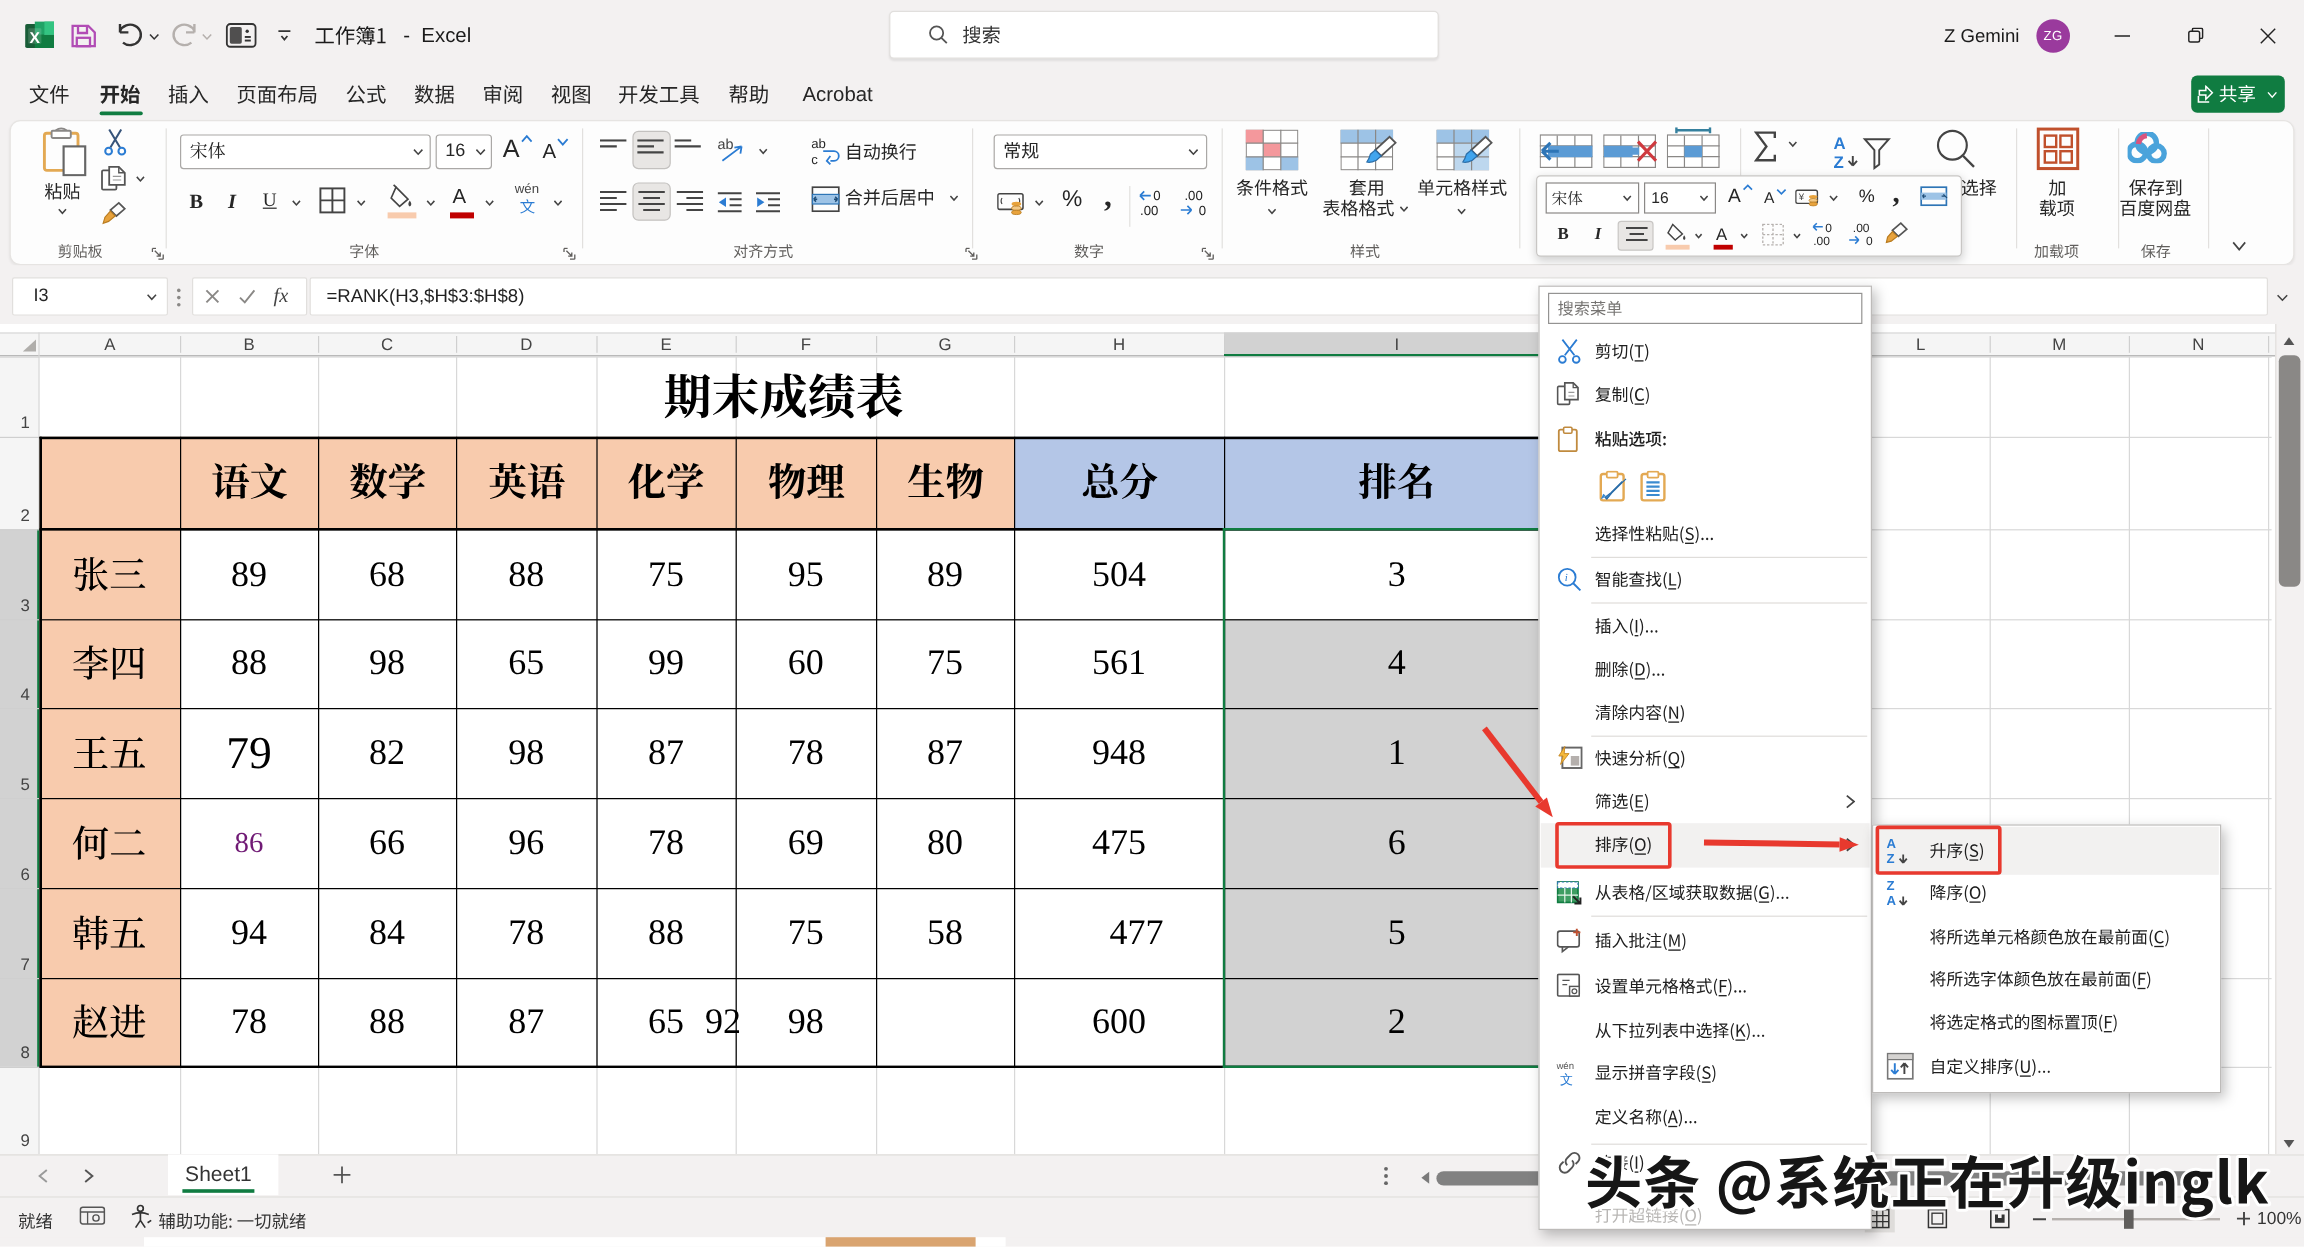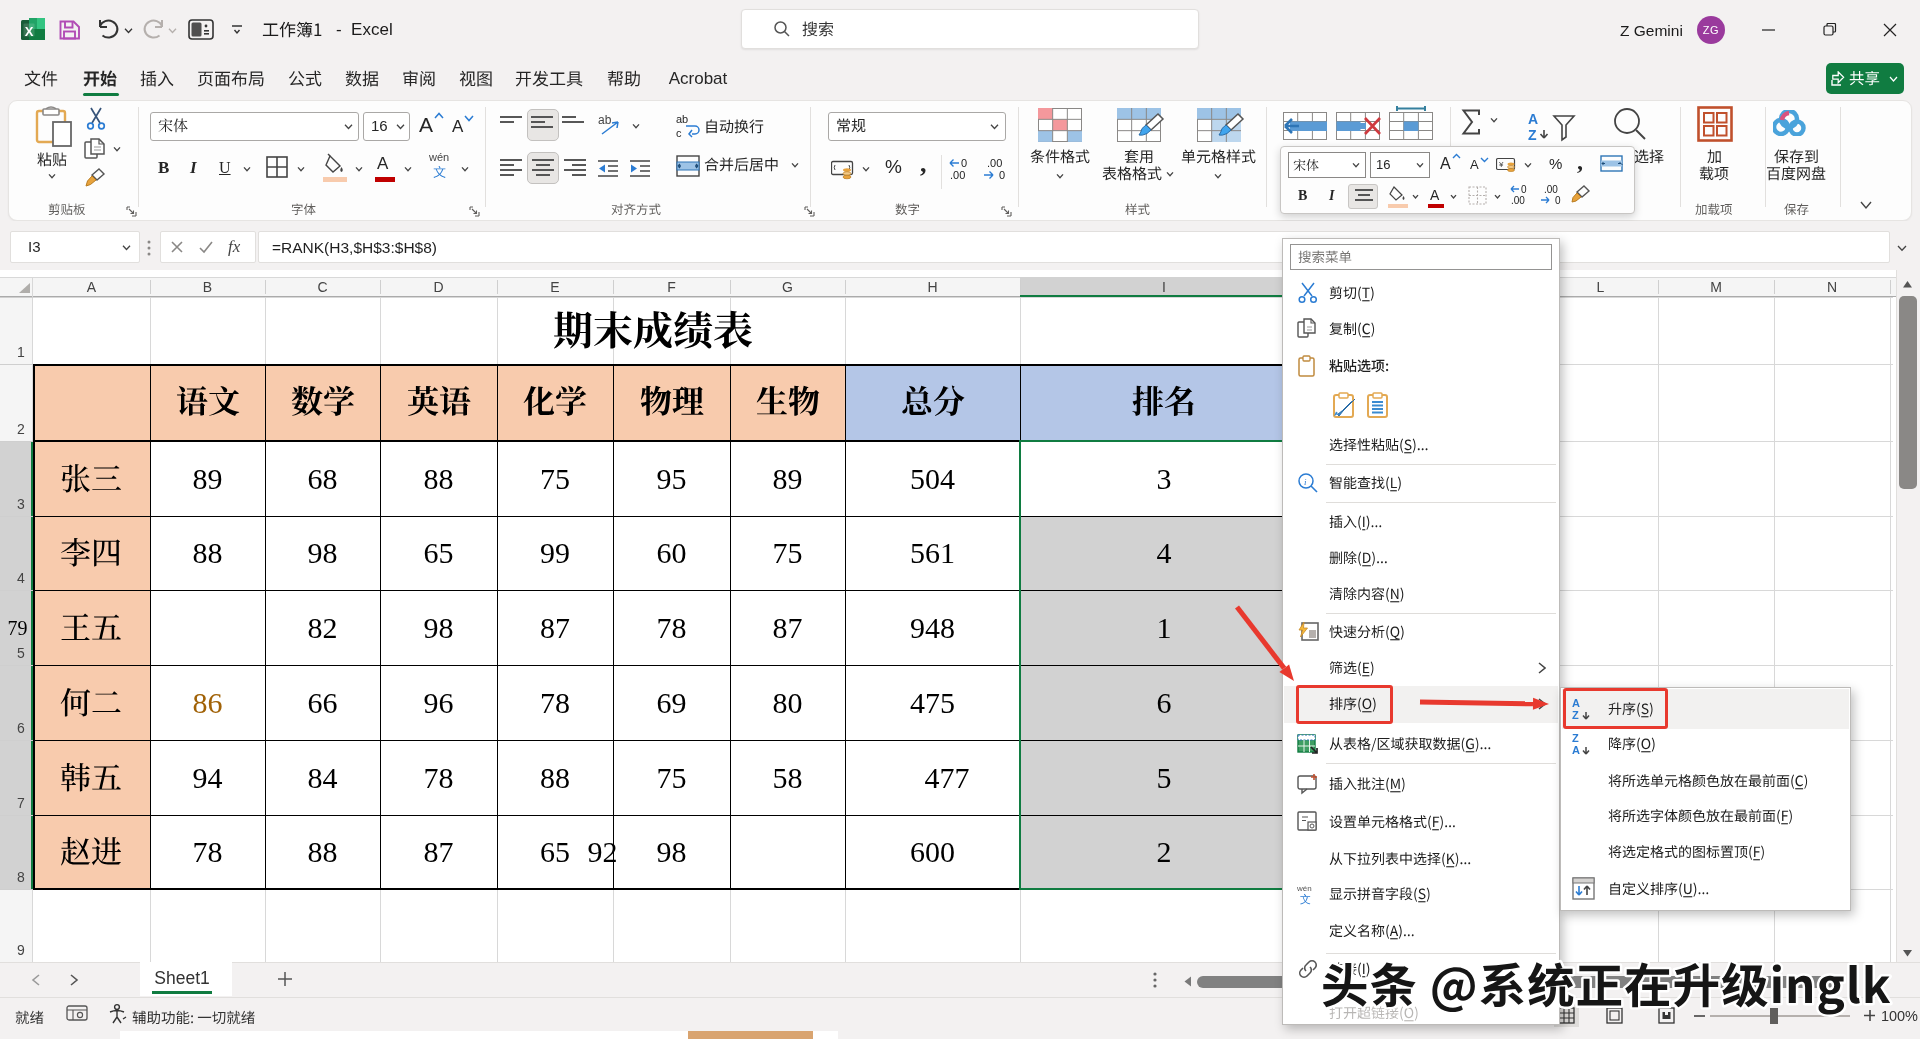--- a/index.html
+++ b/index.html
@@ -702,22 +702,22 @@
       <path d="M10.2 -22.5 10.4 -21.6H24.4V-1.1C24.4 -0.6 24.2 -0.3 23.6 -0.3C22.8 -0.3 18.9 -0.6 18.9 -0.6V-0.2C20.7 0.1 21.5 0.3 22.1 0.7C22.6 1.1 22.8 1.8 22.9 2.5C26.5 2.2 27 0.9 27 -1V-21.6H29.4C29.8 -21.6 30.1 -21.7 30.2 -22.1C29 -23.2 27.1 -24.7 27.1 -24.7L25.4 -22.5ZM11.2 -16.8V-4.3H11.6C12.6 -4.3 13.5 -4.8 13.5 -5.1V-7H18.2V-4.9H18.6C19.3 -4.9 20.5 -5.3 20.6 -5.5V-15.4C21.2 -15.6 21.8 -15.8 21.9 -16.1L19.2 -18.2L17.9 -16.8H13.7L11.2 -17.9ZM13.5 -7.9V-15.9H18.2V-7.9ZM7.6 -26.1C6.1 -20.1 3.3 -14.2 0.7 -10.4L1.1 -10.1C2.4 -11.3 3.7 -12.8 4.9 -14.4V2.5H5.4C6.4 2.5 7.4 1.9 7.4 1.7V-16.5C8 -16.6 8.3 -16.8 8.4 -17.1L7 -17.6C8.2 -19.7 9.2 -21.9 10.1 -24.3C10.8 -24.3 11.2 -24.6 11.3 -24.9ZM32.5 -2.9 32.7 -2H59.8C60.3 -2 60.6 -2.2 60.7 -2.5C59.3 -3.8 57.1 -5.5 57.1 -5.5L55.2 -2.9ZM35.4 -20.3 35.6 -19.4H56.8C57.2 -19.4 57.5 -19.5 57.6 -19.8C56.3 -21 54.1 -22.7 54.1 -22.7L52.3 -20.3Z" fill="#000"></path>
     </svg>
 <svg class="ct" style="left:60.0px;top:788.5px">
       <path d="M12.5 -23.7 11 -21.8H9.2V-25C9.9 -25 10.2 -25.3 10.2 -25.7L6.9 -26.1V-21.8H1.2L1.4 -20.9H6.9V-17.9H4.7L2.5 -18.9V-7.4H2.8C3.7 -7.4 4.6 -7.9 4.6 -8.1V-8.8H6.9V-4.8H1.2L1.4 -3.9H6.9V2.5H7.3C8.5 2.5 9.2 2 9.2 1.8V-3.9H15.3C15.7 -3.9 16 -4.1 16.1 -4.4C15 -5.4 13.3 -6.8 13.3 -6.8L11.7 -4.8H9.2V-8.8H11.6V-7.7H12C12.7 -7.7 13.8 -8.3 13.8 -8.5V-16.8C14.3 -16.9 14.6 -17.1 14.8 -17.3L12.5 -19L11.4 -17.9H9.2V-20.9H14.4C14.8 -20.9 15.1 -21.1 15.2 -21.4C14.1 -22.4 12.5 -23.7 12.5 -23.7ZM11.6 -17V-13.8H4.6V-17ZM11.6 -9.7H4.6V-12.8H11.6ZM26.8 -22.9 25.3 -20.8H22.3V-24.7C23.1 -24.8 23.4 -25.1 23.5 -25.6L19.9 -25.9V-20.8H15L15.2 -19.9H19.9V-15.7H15.3L15.6 -14.8H19.9V-10.7H14.4L14.7 -9.8H19.9V2.5H20.4C21.3 2.5 22.3 1.9 22.3 1.6V-9.8H26.5C26.4 -6.5 26.3 -4.9 25.9 -4.5C25.7 -4.3 25.5 -4.2 25.1 -4.2C24.6 -4.2 23.3 -4.3 22.5 -4.4V-3.9C23.3 -3.8 24 -3.6 24.3 -3.3C24.7 -2.9 24.7 -2.4 24.7 -1.8C25.9 -1.8 26.8 -2 27.5 -2.5C28.5 -3.3 28.7 -5.1 28.8 -9.5C29.4 -9.6 29.8 -9.8 30 -10L27.5 -12L26.2 -10.7H22.3V-14.8H28.1C28.5 -14.8 28.9 -14.9 28.9 -15.3C27.9 -16.2 26.1 -17.6 26.1 -17.6L24.6 -15.7H22.3V-19.9H29C29.4 -19.9 29.7 -20.1 29.8 -20.4C28.7 -21.5 26.8 -22.9 26.8 -22.9ZM35.4 -13.2 35.7 -12.2H41.9C41 -7.9 40 -3.5 39.2 -0.3H32.1L32.4 0.6H60.1C60.6 0.6 60.9 0.4 61 0.1C59.8 -1.1 57.8 -2.7 57.8 -2.7L56.1 -0.3H54.2V-11.8C54.9 -12 55.3 -12.2 55.5 -12.5L52.8 -14.6L51.4 -13.2H44.7C45.4 -16.2 46 -19.1 46.4 -21.5H58.3C58.7 -21.5 59 -21.6 59.1 -22C57.9 -23.1 56 -24.6 56 -24.6L54.2 -22.4H34L34.3 -21.5H43.8C43.4 -19.1 42.8 -16.2 42.1 -13.2ZM41.8 -0.3C42.6 -3.5 43.6 -7.9 44.5 -12.2H51.7V-0.3Z" fill="#000"></path>
     </svg>
 <svg class="ct" style="left:60.0px;top:863.0px">
       <path d="M13.9 -11.3 12.5 -9.4H10.7V-12.5C11.4 -12.6 11.6 -12.9 11.7 -13.2L8.3 -13.6V-2.4C7 -3.2 6 -4.4 5.2 -6.2C5.5 -7.8 5.6 -9.5 5.7 -11C6.4 -11 6.7 -11.3 6.8 -11.8L3.4 -12.3C3.5 -7.5 3 -1.5 1 2.2L1.4 2.5C3.3 0.5 4.3 -2.2 5 -5.1C7.2 0.4 10.7 1.6 17.3 1.6C20 1.6 26.1 1.6 28.6 1.6C28.7 0.6 29.2 -0.2 30.2 -0.4V-0.8C27.2 -0.7 20.3 -0.7 17.4 -0.7C14.7 -0.7 12.5 -0.8 10.7 -1.3V-8.5H15.7C16.1 -8.5 16.4 -8.7 16.5 -9C15.5 -10 13.9 -11.3 13.9 -11.3ZM29 -23.4 25.3 -24.5C24.7 -22 23.9 -19.3 22.8 -16.6C21.1 -18.8 18.9 -21.1 16.1 -23.6L15.7 -23.2C18.3 -20.8 20.3 -17.6 21.9 -14.5C20.1 -10.4 17.5 -6.5 14.3 -3.5L14.6 -3.2C18.2 -5.6 20.9 -8.9 23 -12.3C24.4 -9.3 25.4 -6.5 26.2 -4.3C28.4 -2.6 29 -7.5 24.3 -14.5C25.9 -17.4 27 -20.2 27.8 -22.9C28.6 -22.8 28.9 -23.1 29 -23.4ZM11.2 -25.8 7.7 -26.2V-20.7H2.7L2.9 -19.8H7.7V-15.2H1.4L1.6 -14.3H16.4C16.8 -14.3 17.1 -14.4 17.2 -14.8C16.2 -15.7 14.5 -17.1 14.5 -17.1L13 -15.2H10.1V-19.8H15.1C15.6 -19.8 15.8 -20 15.9 -20.3C14.9 -21.2 13.3 -22.5 13.3 -22.5L11.9 -20.7H10.1V-25C10.8 -25.1 11.2 -25.4 11.2 -25.8ZM34.1 -25.5 33.8 -25.3C35.2 -23.6 36.9 -20.9 37.4 -18.8C40 -17 41.9 -22.2 34.1 -25.5ZM57.4 -21.5 56 -19.4H54.8V-24.7C55.6 -24.9 55.9 -25.1 56 -25.6L52.5 -25.9V-19.4H47.6V-24.8C48.3 -24.9 48.6 -25.2 48.7 -25.6L45.2 -26V-19.4H41.3L41.5 -18.5H45.2V-13.6L45.2 -12H40.3L40.5 -11H45.1C44.9 -7.6 44 -4.8 41.7 -2.4L42.1 -2.1C45.6 -4.4 47 -7.3 47.4 -11H52.5V-1.6H52.9C53.8 -1.6 54.8 -2.1 54.8 -2.4V-11H60.4C60.8 -11 61.1 -11.2 61.2 -11.5C60.1 -12.6 58.4 -14 58.4 -14L56.9 -12H54.8V-18.5H59.4C59.8 -18.5 60.1 -18.7 60.2 -19C59.1 -20.1 57.4 -21.5 57.4 -21.5ZM47.5 -12 47.6 -13.6V-18.5H52.5V-12ZM36.5 -4.1C35.1 -3.1 33.2 -1.5 31.8 -0.6L33.8 2.2C34 2 34.1 1.8 34 1.5C35.1 -0.1 36.8 -2.4 37.6 -3.4C37.9 -3.8 38.2 -3.9 38.6 -3.4C41 0.7 43.6 1.6 50.3 1.6C53.5 1.6 56.5 1.6 59.1 1.6C59.3 0.5 59.9 -0.3 60.9 -0.6V-1C57.4 -0.8 54.6 -0.8 51.1 -0.8C44.5 -0.8 41.4 -1.1 39.1 -4.3C39 -4.4 38.9 -4.5 38.8 -4.5V-14.2C39.7 -14.4 40.1 -14.6 40.4 -14.8L37.4 -17.3L36.1 -15.5H32.1L32.3 -14.6H36.5Z" fill="#000"></path>
     </svg>
 <div style="position:absolute;left:7.5px;top:448.5px;width:400px;height:60px;line-height:60px;text-align:center;font-size:30px;color:#000;font-weight:400;font-family:'Liberation Serif',serif;">89</div>
 <div style="position:absolute;left:7.5px;top:523.0px;width:400px;height:60px;line-height:60px;text-align:center;font-size:30px;color:#000;font-weight:400;font-family:'Liberation Serif',serif;">88</div>
-<div style="position:absolute;left:7.5px;top:597.5px;width:400px;height:60px;line-height:60px;font-size:20px;color:#000;font-weight:400;font-family:'Liberation Serif',serif;">79</div>
-<div style="position:absolute;left:7.5px;top:672.5px;width:400px;height:60px;line-height:60px;text-align:center;font-size:30px;color:#a16207;font-weight:400;font-family:'Liberation Serif',serif;">86</div>
+<div style="position:absolute;left:7.5px;top:597.5px;width:400px;height:60px;line-height:60px;text-align:center;font-size:38px;color:#000;font-weight:400;font-family:'Liberation Serif',serif;">79</div>
+<div style="position:absolute;left:7.5px;top:672.5px;width:400px;height:60px;line-height:60px;text-align:center;font-size:24px;color:#701a75;font-weight:400;font-family:'Liberation Serif',serif;">86</div>
 <div style="position:absolute;left:7.5px;top:747.5px;width:400px;height:60px;line-height:60px;text-align:center;font-size:30px;color:#000;font-weight:400;font-family:'Liberation Serif',serif;">94</div>
 <div style="position:absolute;left:7.5px;top:822.0px;width:400px;height:60px;line-height:60px;text-align:center;font-size:30px;color:#000;font-weight:400;font-family:'Liberation Serif',serif;">78</div>
 <div style="position:absolute;left:122.5px;top:448.5px;width:400px;height:60px;line-height:60px;text-align:center;font-size:30px;color:#000;font-weight:400;font-family:'Liberation Serif',serif;">68</div>
 <div style="position:absolute;left:122.5px;top:523.0px;width:400px;height:60px;line-height:60px;text-align:center;font-size:30px;color:#000;font-weight:400;font-family:'Liberation Serif',serif;">98</div>
 <div style="position:absolute;left:122.5px;top:597.5px;width:400px;height:60px;line-height:60px;text-align:center;font-size:30px;color:#000;font-weight:400;font-family:'Liberation Serif',serif;">82</div>
 <div style="position:absolute;left:122.5px;top:672.5px;width:400px;height:60px;line-height:60px;text-align:center;font-size:30px;color:#000;font-weight:400;font-family:'Liberation Serif',serif;">66</div>
 <div style="position:absolute;left:122.5px;top:747.5px;width:400px;height:60px;line-height:60px;text-align:center;font-size:30px;color:#000;font-weight:400;font-family:'Liberation Serif',serif;">84</div>
 <div style="position:absolute;left:122.5px;top:822.0px;width:400px;height:60px;line-height:60px;text-align:center;font-size:30px;color:#000;font-weight:400;font-family:'Liberation Serif',serif;">88</div>
 <div style="position:absolute;left:238.5px;top:448.5px;width:400px;height:60px;line-height:60px;text-align:center;font-size:30px;color:#000;font-weight:400;font-family:'Liberation Serif',serif;">88</div>
 <div style="position:absolute;left:238.5px;top:523.0px;width:400px;height:60px;line-height:60px;text-align:center;font-size:30px;color:#000;font-weight:400;font-family:'Liberation Serif',serif;">65</div>

